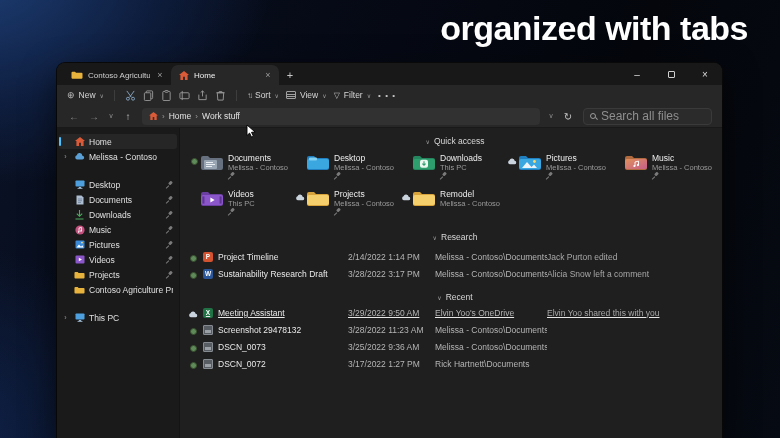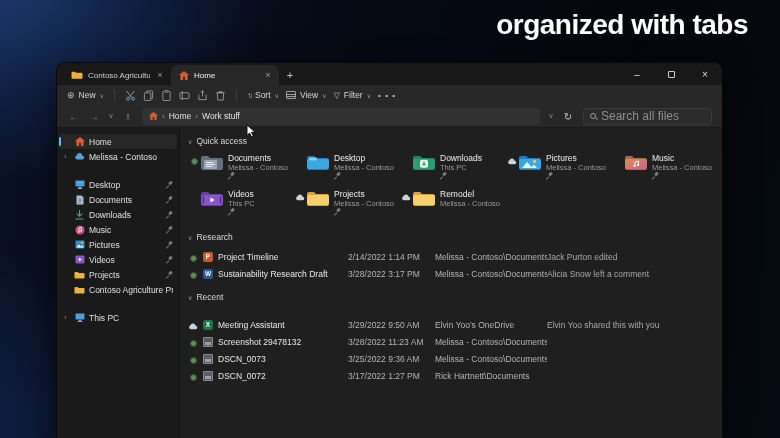--- a/index.html
+++ b/index.html
@@ -7,21 +7,21 @@
   body {
     font-family:"Liberation Sans", sans-serif;
     background:
       radial-gradient(420px 300px at -30px -30px, #1e4078 0%, rgba(18,40,84,.55) 45%, rgba(5,8,15,0) 72%),
       radial-gradient(300px 280px at -50px 440px, rgba(22,52,112,.55), rgba(5,8,15,0) 70%),
       linear-gradient(110deg, #0a1226 0%, #060a16 35%, #04060c 70%, #060a12 100%);
     position:relative; color:#e8e8e8;
   }
   .headline {
     position:absolute; top:9px; right:32px;
-    font-size:28px; font-weight:700; color:#ffffff; letter-spacing:-0.5px;
+    font-size:34px; font-weight:700; color:#ffffff; letter-spacing:-0.5px;
   }
   
   .win {
     position:absolute; left:57px; top:63px; width:665px; height:375px;
     background:#1f1f1f; border-radius:8px 8px 0 0;
     box-shadow:0 12px 34px rgba(0,0,0,.6), 0 0 0 1px #0b0b0b;
     overflow:hidden;
   }
   
   .tabbar { height:22px; background:#181818; display:flex; align-items:flex-end; border-radius:8px 8px 0 0; }
@@ -69,21 +69,21 @@
   .srow .slabel { flex:1; white-space:nowrap; overflow:hidden; }
   .srow.sel { background:#262626; border-radius:3px; margin:0 2px; padding-left:2px; }
   .srow.sel::before { content:""; position:absolute; left:0; top:3px; width:2px; height:9px; background:#4cc2ff; border-radius:2px; }
   .sgap { height:13px; }
   .si { width:11px; height:11px; display:flex; align-items:center; justify-content:center; flex:none; }
   .pin { width:7px; height:8px; position:relative; flex:none; opacity:.75; }
   .pin::before { content:""; position:absolute; left:3px; top:0; width:3px; height:4px; background:#9a9a9a; border-radius:1px; transform:rotate(45deg); }
   .pin::after { content:""; position:absolute; left:1px; top:4px; width:1px; height:4px; background:#9a9a9a; transform:rotate(45deg); }
   
   .content { flex:1; padding:6px 0 0 8px; overflow:hidden; }
-  .sechead { height:14px; display:flex; align-items:center; gap:4px; font-size:8.5px; color:#d8d8d8; }
+  .sechead { height:14px; display:flex; align-items:center; gap:4px; font-size:8.5px; color:#d8d8d8;justify-content:center; }
   .sechead .chevsm { color:#9a9a9a; font-size:6px; }
   .tiles { display:flex; flex-wrap:wrap; width:534px; margin-top:2px; }
   .tile { width:106px; height:36px; display:flex; align-items:flex-start; padding-top:3px; }
   .tstat { width:12px; display:flex; justify-content:center; padding-top:5px; flex:none; }
   .tfold { width:24px; flex:none; padding-top:1px; }
   .ttext { margin-left:4px; min-width:0; }
   .tname { font-size:8.5px; color:#efefef; white-space:nowrap; }
   .tloc { font-size:7.5px; color:#9a9a9a; white-space:nowrap; }
   .ttext .pin { margin-top:2px; }
   .dotg { width:7px; height:7px; border-radius:50%; background:#5f8a5a; border:1px solid #39502f; }
@@ -514,21 +514,21 @@
         <span class="fcell">3/28/2022 3:17 PM</span>
         <span class="fcell">Melissa - Contoso\Documents</span>
         <span class="fact">Alicia Snow left a comment</span>
       </div>
 
       <div class="sechead mt8">
         <span class="chevsm">∨</span>
         <span>Recent</span>
       </div>
 
-      <div class="frow" style="margin-top:12px;">
+      <div class="frow" style="margin-top:0;text-decoration:underline;">
         <span class="fname">
           <span class="stat">
               <svg width="10" height="7" viewBox="0 0 16 10">
                 <path d="M4.5 9.5h7.2a2.8 2.8 0 0 0 .5-5.6A4.2 4.2 0 0 0 4 3 3.4 3.4 0 0 0 4.5 9.5z" fill="#c9d3dd"></path>
               </svg>
             </span>
           <span class="fico excel"></span>
           <span>Meeting Assistant</span>
         </span>
         <span class="fcell">3/29/2022 9:50 AM</span>

